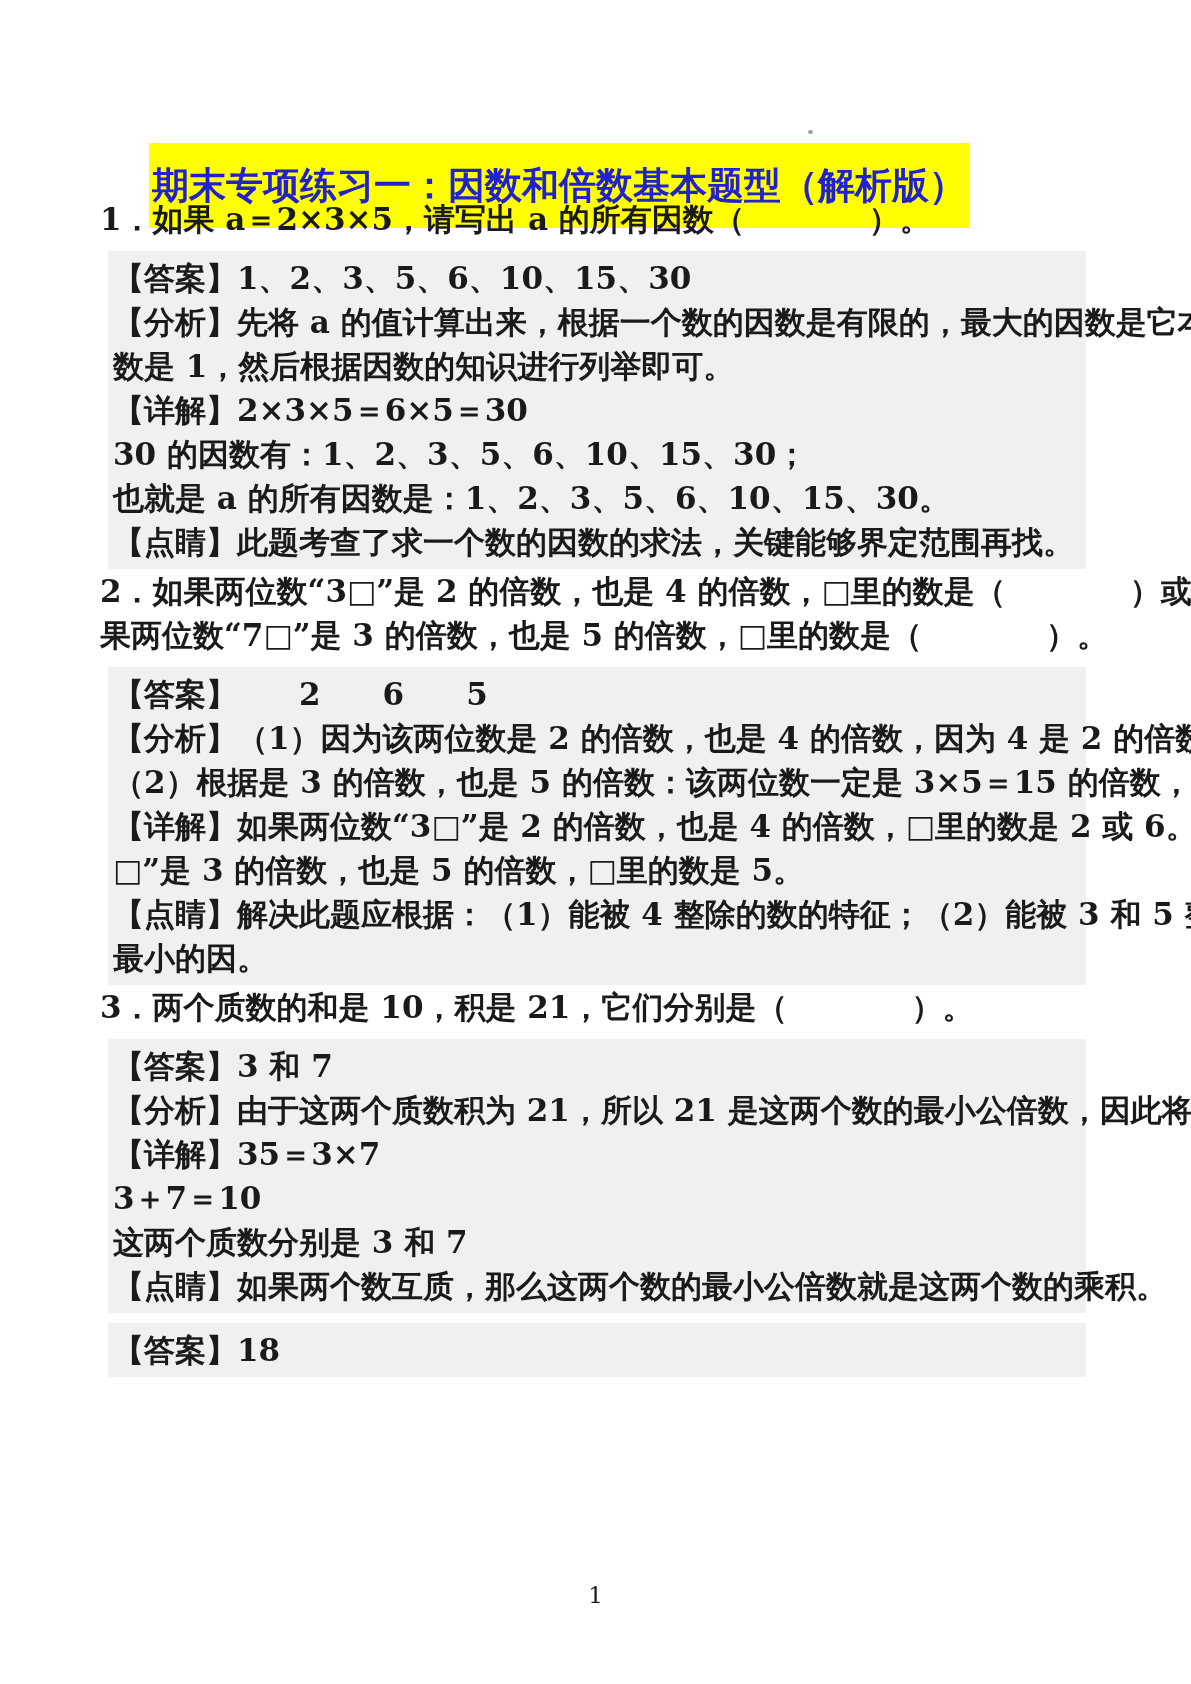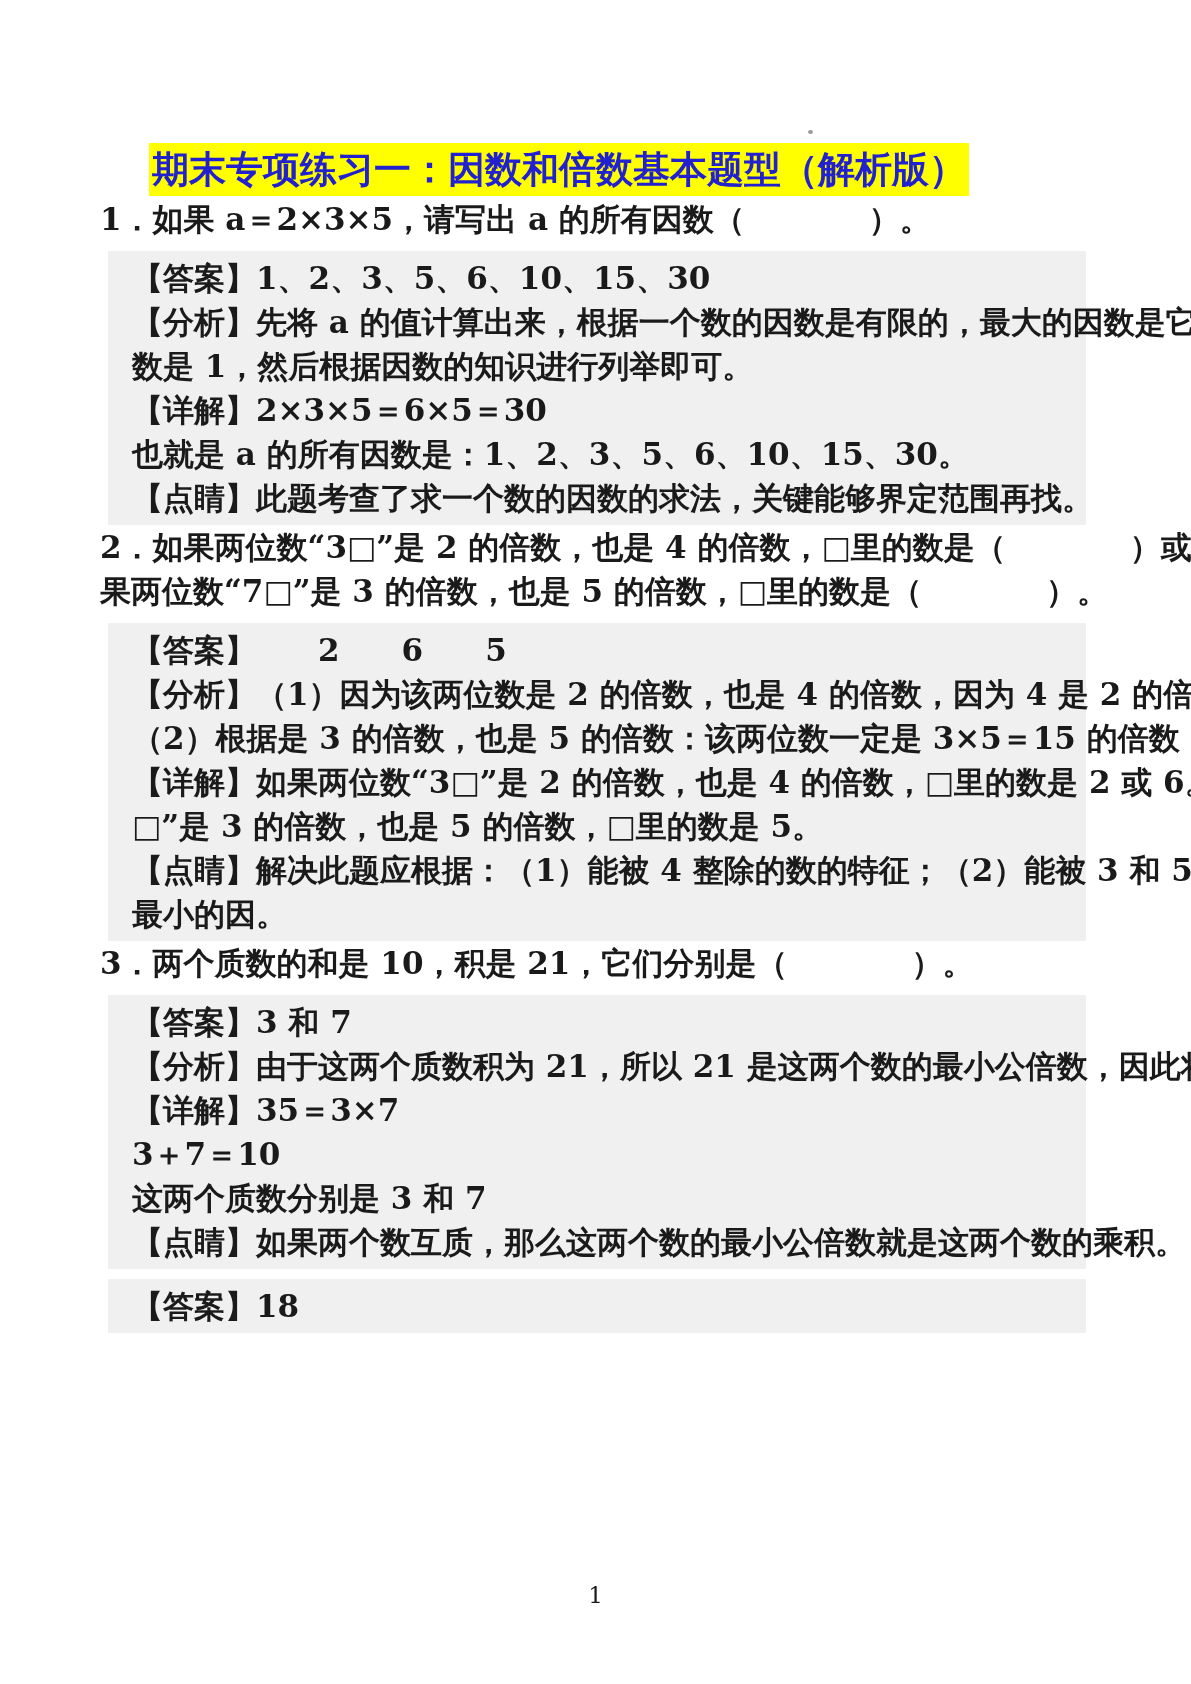--- a/index.html
+++ b/index.html
@@ -8,21 +8,21 @@
     background:#ffffff;
     font-family:"DejaVu Serif","Liberation Serif",serif;
     position:relative;
     overflow:hidden;
   }
   .page{position:absolute;inset:0;}
   .doc-title{
     position:absolute;
     left:149px;top:143px;
     height:53px;line-height:53px;
-    padding:0 3px;
+    padding:16px 3px;
     background:var(--title-highlight,#ffff00);
     color:var(--title-text,#2121d0);
     font-size:37px;font-weight:bold;
     white-space:nowrap;
     letter-spacing:0;
   }
   .stray-mark{
     position:absolute;left:808px;top:130px;
     width:5px;height:4px;background:#9a9a9a;border-radius:50%;
   }
@@ -35,21 +35,21 @@
   }
   .line{
     height:44px;line-height:44px;
     white-space:nowrap;
     overflow:visible;
   }
   .question-block{margin:0;}
   .answer-block{
     background:var(--answer-bg,#f0f0f0);
     margin:10px 0 0 8px;
-    padding:5px 0 5px 24px;
+    padding:5px 0 5px 5px;
   }
   .page-number{
     position:absolute;
     left:0;top:1582px;width:100%;
     text-align:center;
     font-size:23px;color:#1a1a1a;
   }
 </style>
 </head>
 <body>
@@ -64,20 +64,21 @@
 
     <section class="question-block">
       <div class="line">1．如果 a＝2×3×5，请写出 a 的所有因数（　　　　）。</div>
     </section>
 
     <section class="answer-block">
       <div class="line">【答案】1、2、3、5、6、10、15、30</div>
       <div class="line">【分析】先将 a 的值计算出来，根据一个数的因数是有限的，最大的因数是它本身，最小的因</div>
       <div class="line">数是 1，然后根据因数的知识进行列举即可。</div>
       <div class="line">【详解】2×3×5＝6×5＝30</div>
+      <div class="line">30 的因数有：1、2、3、5、6、10、15、30；</div>
       <div class="line">也就是 a 的所有因数是：1、2、3、5、6、10、15、30。</div>
       <div class="line">【点睛】此题考查了求一个数的因数的求法，关键能够界定范围再找。</div>
     </section>
 
     <section class="question-block">
       <div class="line">2．如果两位数“3□”是 2 的倍数，也是 4 的倍数，□里的数是（　　　　）或（　　　　）。如</div>
       <div class="line">果两位数“7□”是 3 的倍数，也是 5 的倍数，□里的数是（　　　　）。</div>
     </section>
 
     <section class="answer-block">

